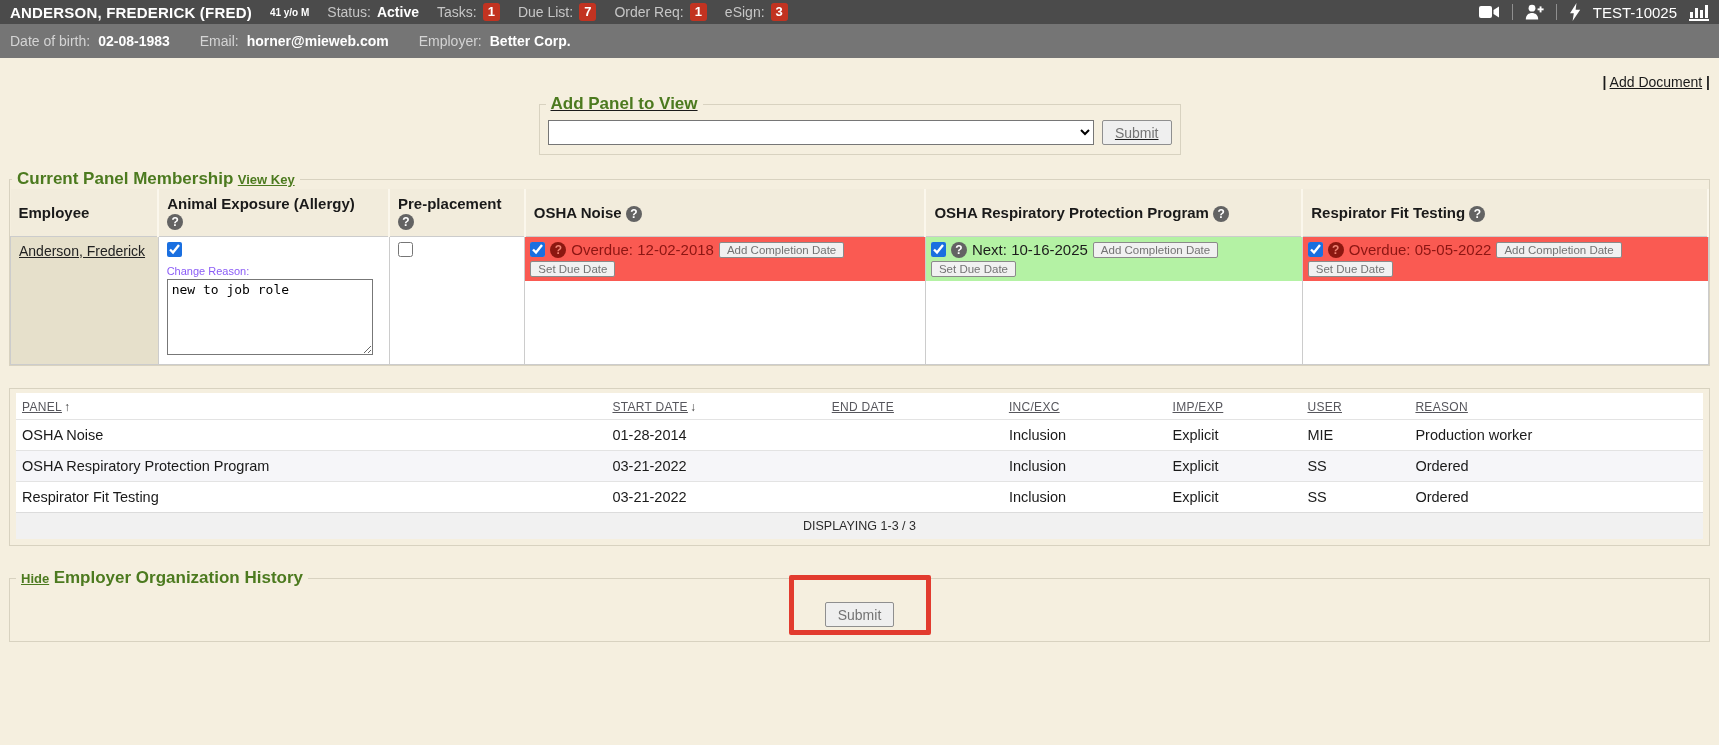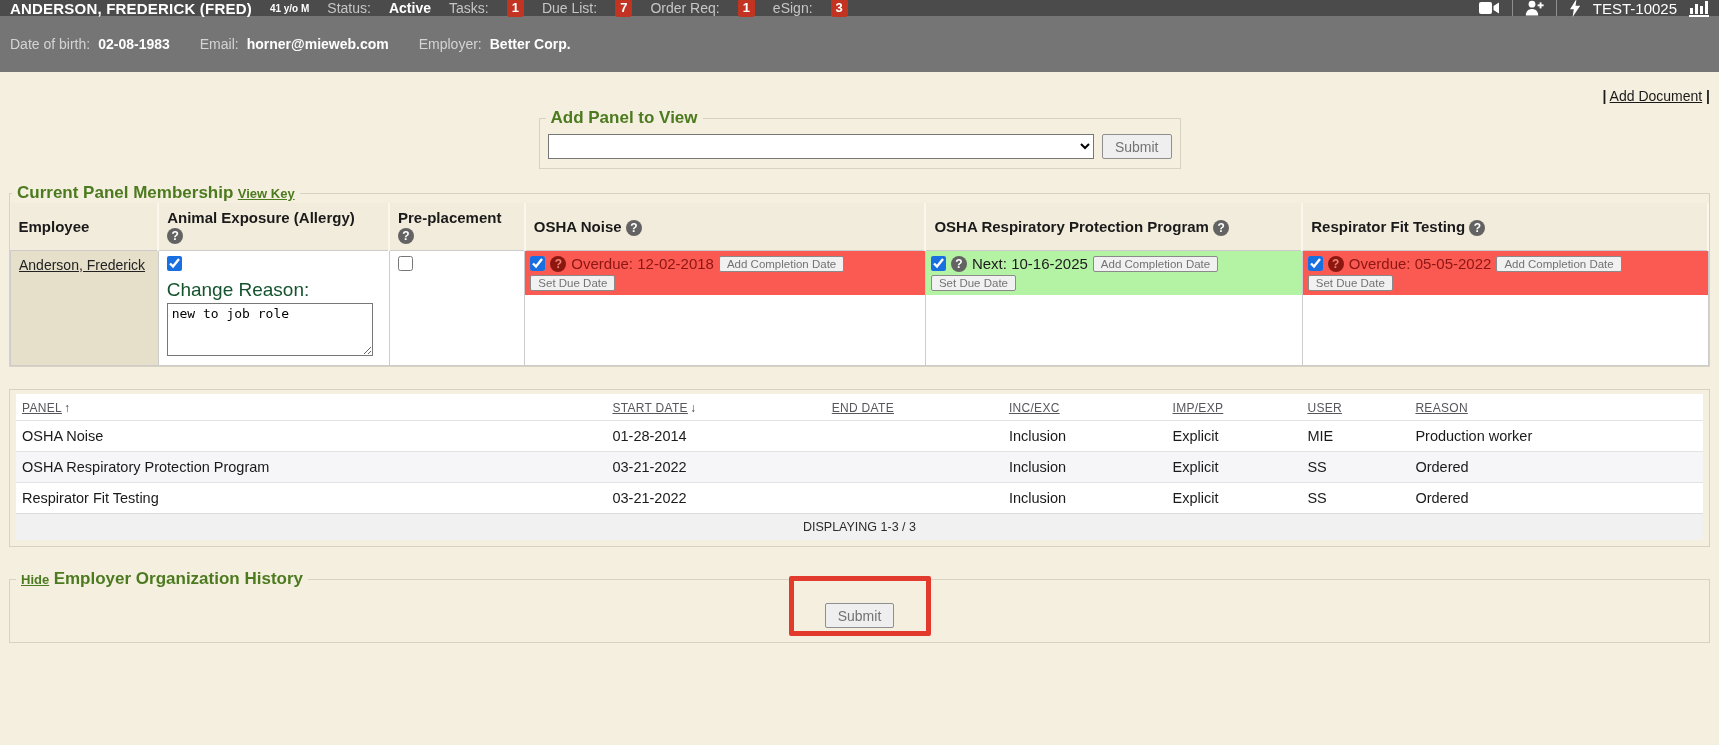--- a/index.html
+++ b/index.html
@@ -1,58 +1,58 @@
 <!DOCTYPE html>
 <html><head>
 <meta charset="utf-8">
 <style>
   * { box-sizing: border-box; margin: 0; padding: 0; }
   html,body { width:1719px; height:745px; overflow:hidden; }
   body { font-family:"Liberation Sans", sans-serif; background:#f5efdf; color:#1a1a1a; }
 
   
-  .topbar { height:16px; background:#4b4b4b; display:flex; align-items:center;
+  .topbar { height:24px; background:#4b4b4b; display:flex; align-items:center;
             justify-content:space-between; padding:0 10px; color:#fff; font-size:14px; }
   .topbar-left { display:flex; align-items:center; gap:18px; }
   .pt-name { font-weight:bold; font-size:15px; letter-spacing:.2px; }
   .pt-agesex { font-weight:bold; font-size:10px; }
-  .hdr-item { display:flex; align-items:center; gap:18px; }
+  .hdr-item { display:flex; align-items:center; gap:6px; }
   .hdr-lbl { color:#c6c6c6; }
   .hdr-val { color:#fff; font-weight:bold; }
   .badge { background:#c23321; color:#fff; font-weight:bold; font-size:13px;
            padding:0 5px; border-radius:3px; line-height:18px; display:inline-block; }
   .topbar-right { display:flex; align-items:center; gap:12px; }
   .vdiv { width:1px; height:16px; background:#8f8f8f; }
   .sysid { font-size:15px; color:#fff; }
   .icon-btn { display:flex; align-items:center; cursor:pointer; }
   .chart-underline { border-bottom:2px solid #fff; padding-bottom:1px; }
 
   
-  .infobar { height:56px; background:#757575; color:#fff; font-size:14px;
+  .infobar { height:34px; background:#757575; color:#fff; font-size:14px;
              padding:3px 10px; display:flex; flex-direction:column; justify-content:center; gap:3px; }
   .info-line { display:flex; align-items:center; gap:8px; line-height:21px; }
   .info-lbl { color:#d4d4d4; }
   .info-val { color:#fff; font-weight:bold; }
   .allergy-badge { background:#c23321; color:#fff; font-weight:bold; padding:0 6px;
                    border-radius:2px; line-height:19px; }
   .med-val { color:#f2c63e; font-weight:bold; }
   .info-gap { width:14px; }
 
   
   main { padding:0 9px; }
   .adddoc-row { text-align:right; font-size:14px; margin-top:16px; height:18px; }
   .adddoc-row a { color:#1a1a1a; font-weight:normal; text-decoration:underline; cursor:pointer; }
   .pipe { font-weight:bold; }
 
   fieldset { border:1px solid #d8d2c0; padding:4px 6px 6px 6px; }
   legend { padding:0 5px; }
   .green-title { color:#4c7a1f; font-weight:bold; font-size:17px; }
   .green-link { color:#4c7a1f; font-weight:bold; font-size:13px; text-decoration:underline; cursor:pointer; }
 
-  .addpanel { width:642px; margin:2px auto 12px auto; }
+  .addpanel { width:642px; margin:2px auto 12px auto;text-decoration:underline; }
   .addpanel-row { display:flex; gap:8px; align-items:center; padding:2px 2px 3px 2px; }
   .addpanel-row select { flex:1; height:25px; border:1px solid #767676; background:#fff; font-size:14px; }
   button { font-family:"Liberation Sans", sans-serif; background:#efefef; border:1px solid #8f8f8f;
            border-radius:2px; color:#737373; cursor:pointer; }
   .submit-btn { font-size:14px; padding:2px 12px; height:25px; }
 
   
   .membership { margin-top:14px; padding:0; border-color:#d8d2c0; }
   .membership legend { margin-left:2px; }
   .mem-table { width:100%; border-collapse:collapse; table-layout:fixed; }
@@ -60,22 +60,22 @@
                   background:#f2ecdc; border-right:2px solid #fbf7ec; vertical-align:middle; height:42px; }
   .mem-table td { border:1px solid #ccc; vertical-align:top; background:#fff; height:106px; padding:0; }
   .mem-table td.emp-cell { background:#e6e0cb; padding:6px 8px; font-size:14px; }
   .emp-link { color:#222; text-decoration:underline; cursor:pointer; }
   .plain-cell { padding:5px 8px !important; }
   .qmark { display:inline-flex; width:16px; height:16px; border-radius:50%; background:#636363;
            color:#fff; font-size:12px; font-weight:bold; align-items:center; justify-content:center;
            vertical-align:middle; cursor:pointer; }
   .qmark-red { background:#8c1710; color:#f08273; }
   input[type="checkbox"] { width:15px; height:15px; accent-color:#1a6fe0; }
-  .change-label { color:#14532d; font-size:19px; margin:4px 0 2px 0; }
-  .reason-box { width:206px; height:53px; font-family:"DejaVu Sans Mono", monospace; font-size:13px;
+  .change-label { color:#8b5cf6; font-size:11px; margin:4px 0 2px 0; }
+  .reason-box { width:206px; height:76px; font-family:"DejaVu Sans Mono", monospace; font-size:13px;
                 padding:2px 4px; border:1px solid #777; resize:both; }
   .status-block { padding:4px 5px; display:flex; flex-direction:column; gap:3px; }
   .status-overdue { background:#fa5a52; }
   .status-due { background:#b4f2a4; }
   .status-line { display:flex; align-items:center; gap:5px; }
   .status-text { font-size:15px; white-space:nowrap; }
   .status-overdue .status-text { color:#8c1613; }
   .status-due .status-text { color:#1c1c1c; }
   .small-btn { font-size:11.5px; padding:1px 7px; background:#f1f1f1; border:1px solid #8a8a8a; }
   .setdue-row { align-self:flex-start; }

